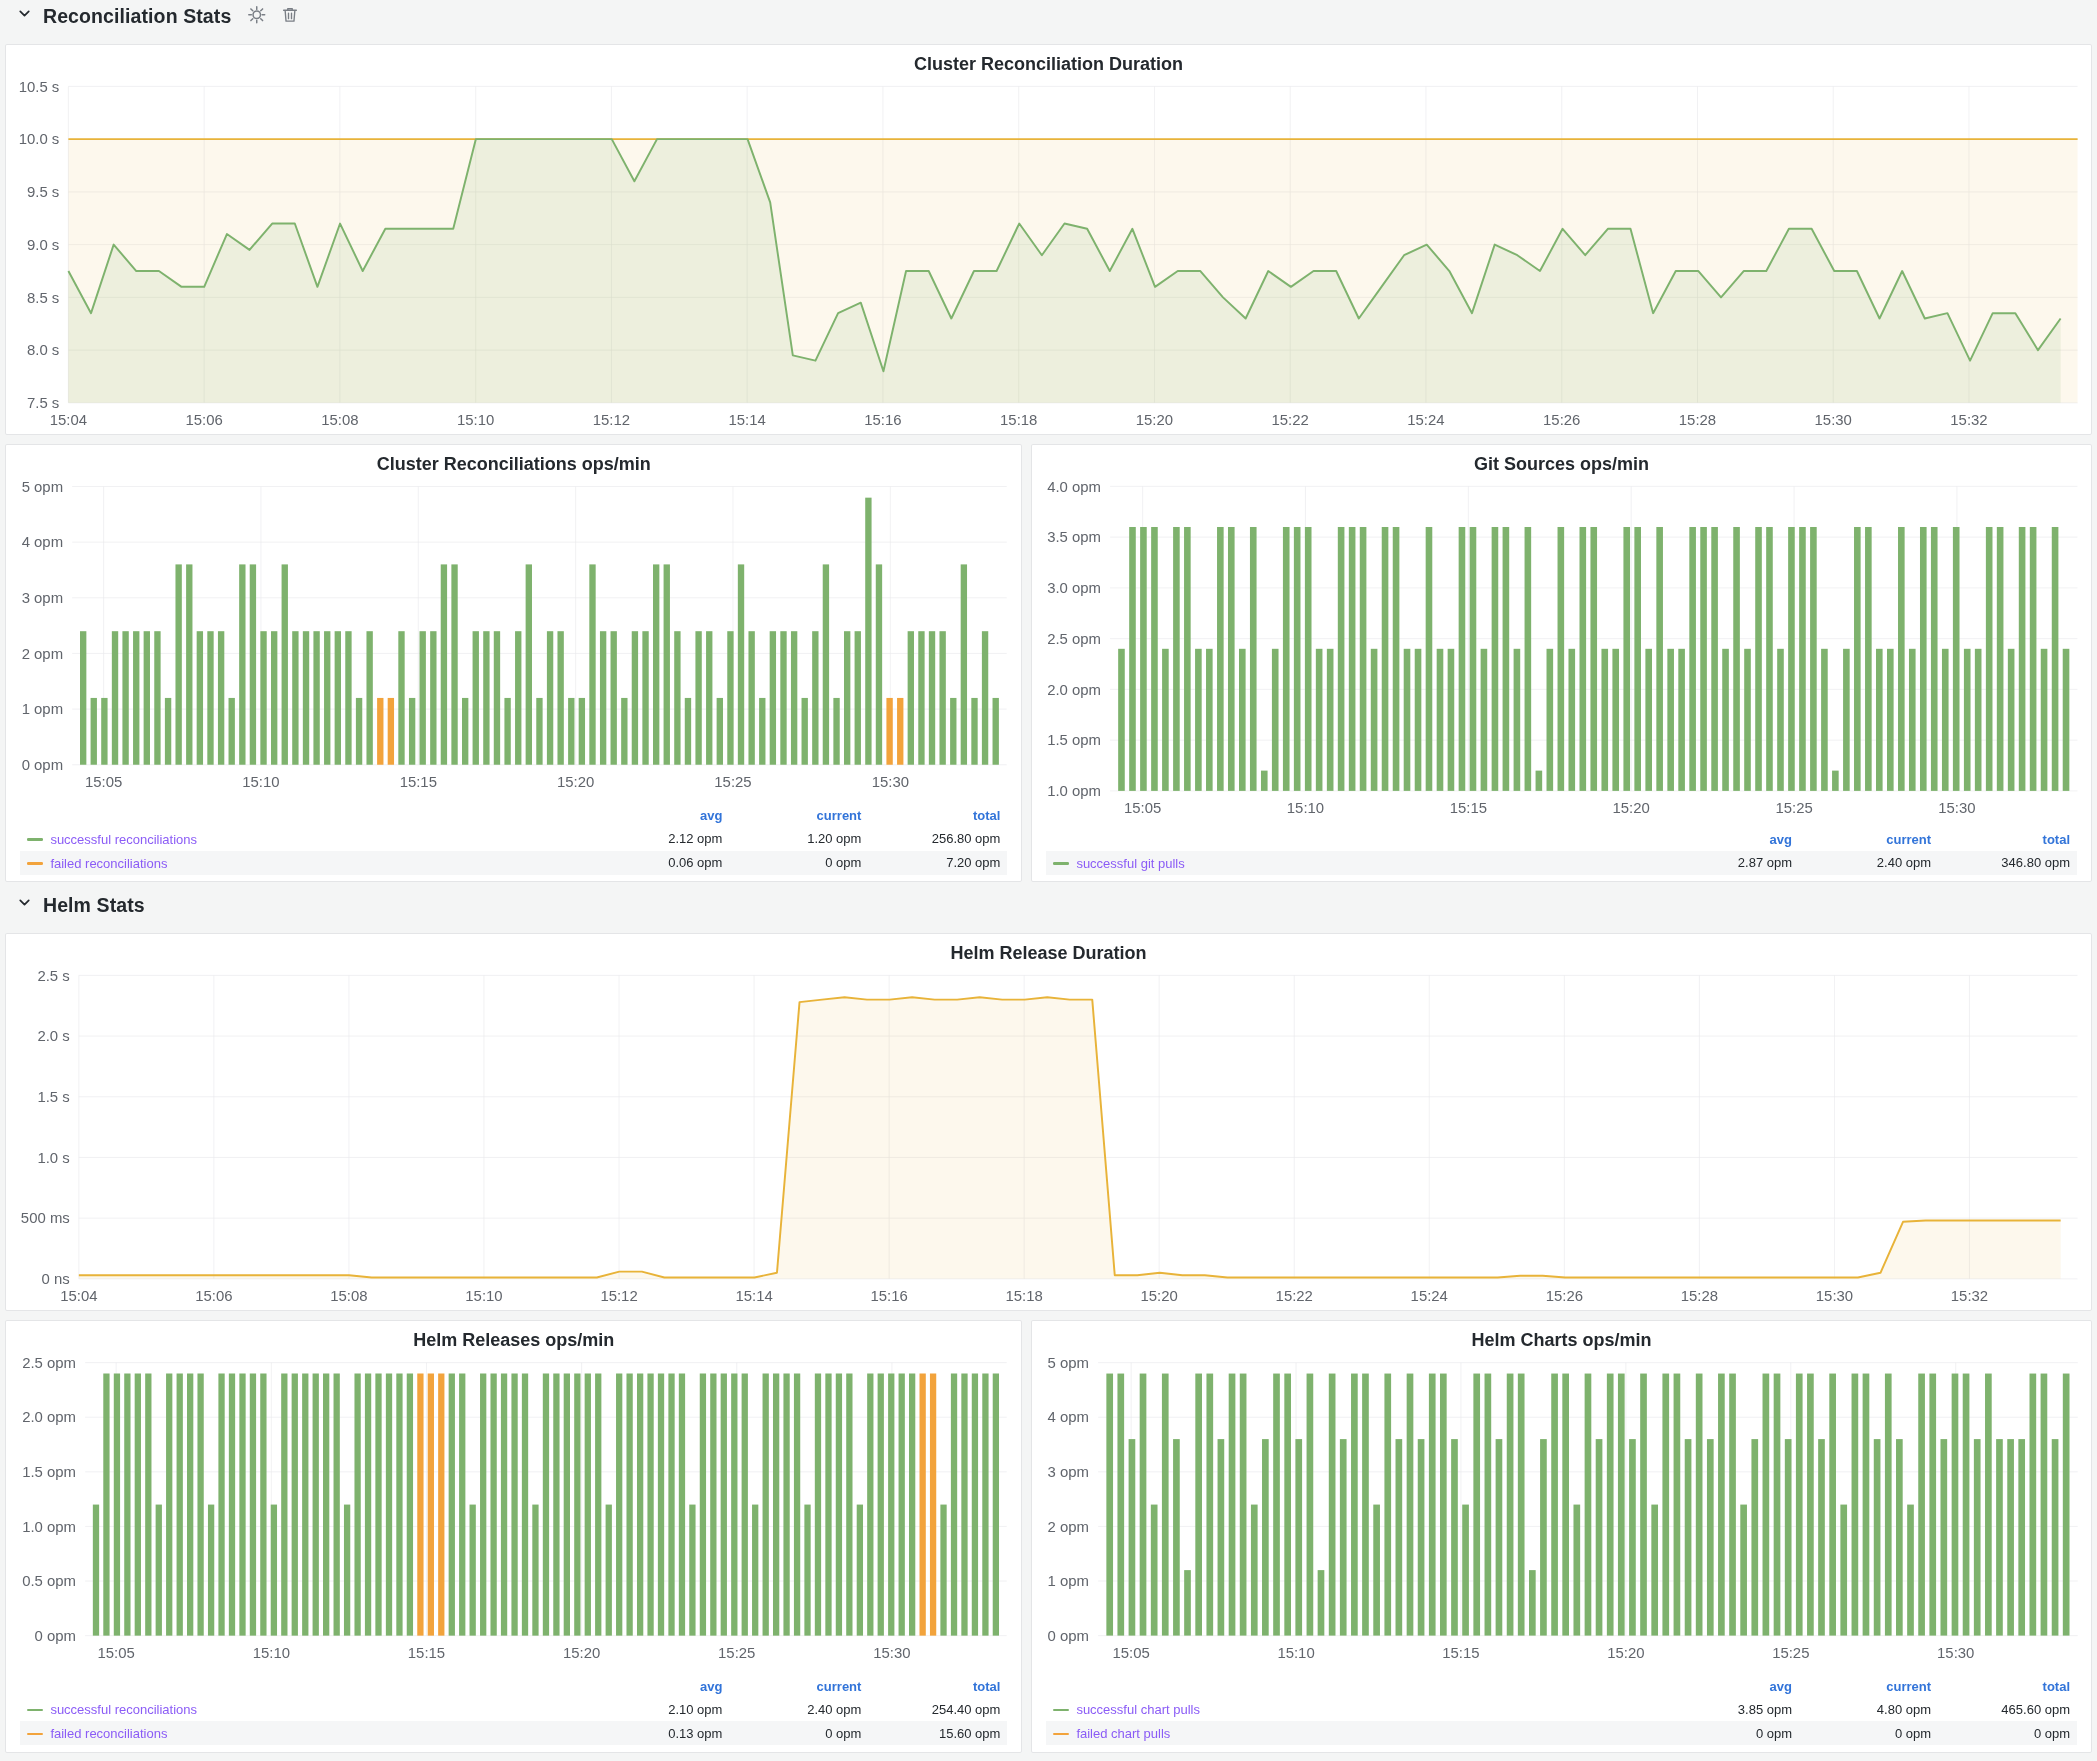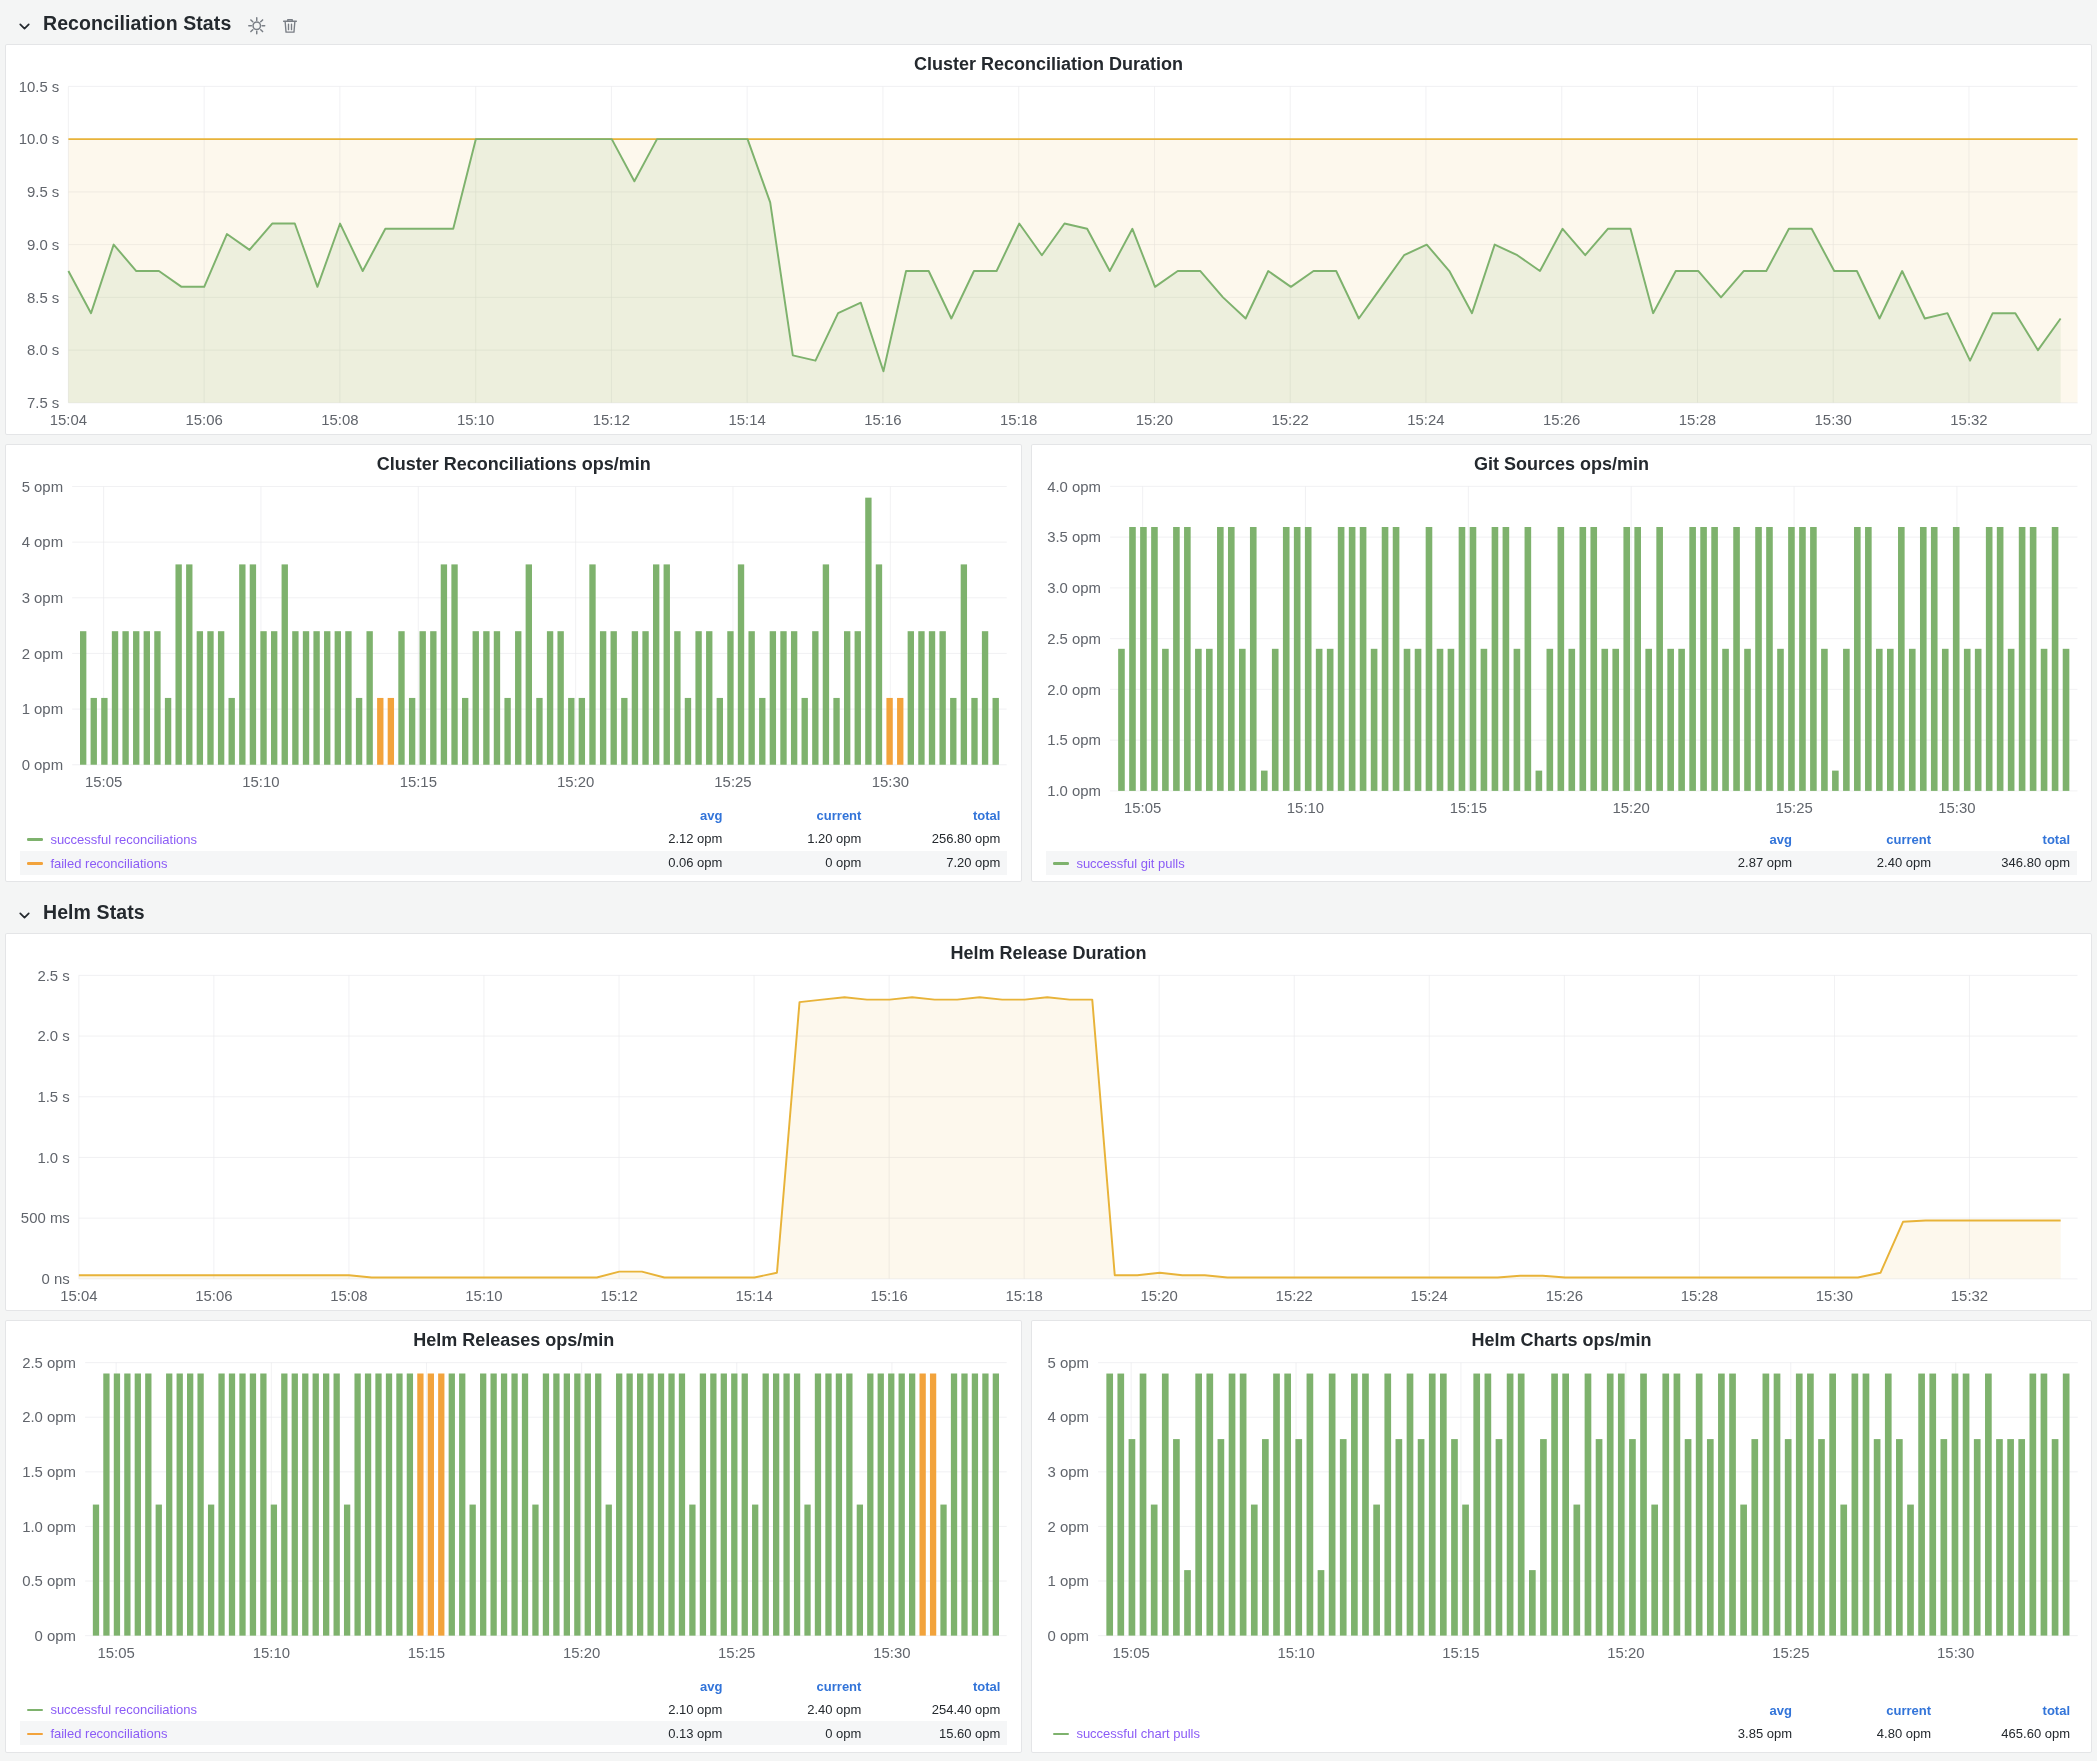--- a/index.html
+++ b/index.html
@@ -1,18 +1,18 @@
 <!DOCTYPE html>
 <html style="font-size:10.4px"><head>
 <meta charset="utf-8">
 <style>
   html,body{margin:0;padding:0;background:#f4f5f5;font-family:"Liberation Sans",sans-serif;color:#24292e;}
   body{width:2097px;height:1761px;overflow:hidden;}
   .wrap{padding:2.6px 5.2px;display:flex;flex-direction:column;gap:9px;}
-  .sec{display:flex;align-items:flex-end;gap:10.4px;height:30px;padding:2.6px 6.5px 0 10.4px;}
+  .sec{display:flex;align-items:flex-start;gap:10.4px;height:30px;padding:2.6px 6.5px 0 10.4px;}
   .sec h2{font-size:19.5px;margin:0;font-weight:700;letter-spacing:0.1px;}
   .sec .icn{display:flex;align-items:center;gap:14.3px;margin-left:5.2px;}
   .sec svg{display:block;}
   .row{display:flex;gap:9px;align-items:stretch;}
   .panel{background:#ffffff;border:0.6px solid #e4e5e7;border-radius:1.9px;display:flex;flex-direction:column;min-width:0;}
   .ptitle{text-align:center;font-size:18px;font-weight:700;padding:9px 0 1.3px;color:#24292e;}
   .chart{flex:1;min-height:0;}
   .chart svg{display:block;}
   .grid{stroke:#e9eaec;stroke-width:1;}
   .tick{font-size:23px;fill:#61656c;font-family:"Liberation Sans",sans-serif;}
@@ -727,20 +727,26 @@
             <td class="val">avg</td>
             <td class="val">current</td>
             <td class="val">total</td>
           </tr>
           <tr>
             <td><span class="sw sw-green"></span><span class="name">successful chart pulls</span></td>
             <td class="val">3.85 opm</td>
             <td class="val">4.80 opm</td>
             <td class="val">465.60 opm</td>
           </tr>
+          <tr class="stripe">
+            <td><span class="sw sw-orange"></span><span class="name">failed chart pulls</span></td>
+            <td class="val">0 opm</td>
+            <td class="val">0 opm</td>
+            <td class="val">0 opm</td>
+          </tr>
         </tbody>
           </table>
       </div>
     </div>
   </div>
 
 </div>
 
 
 </body></html>

